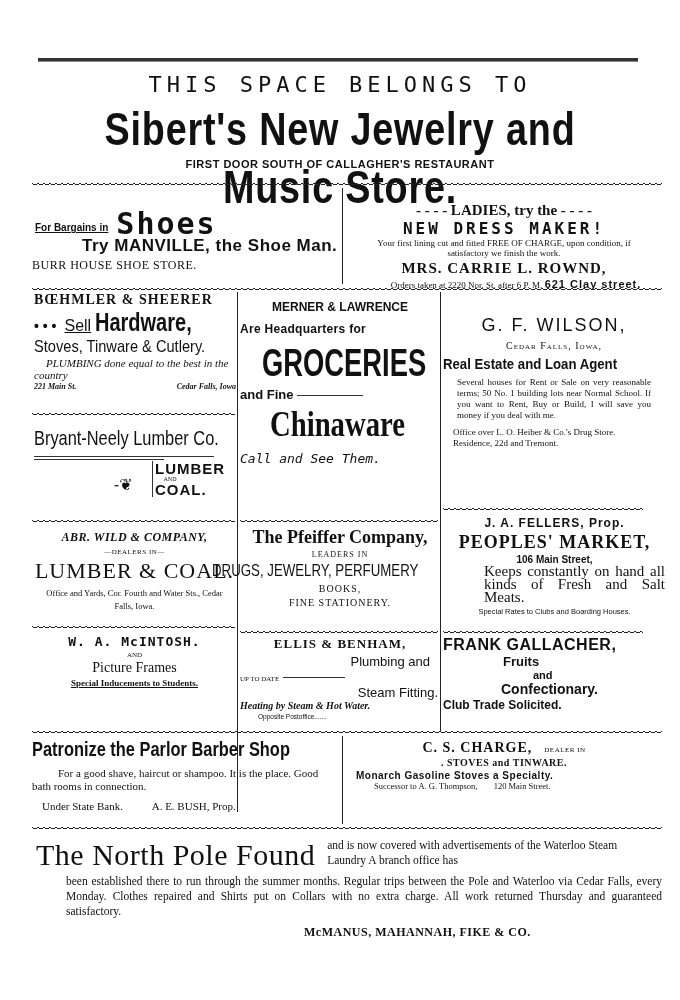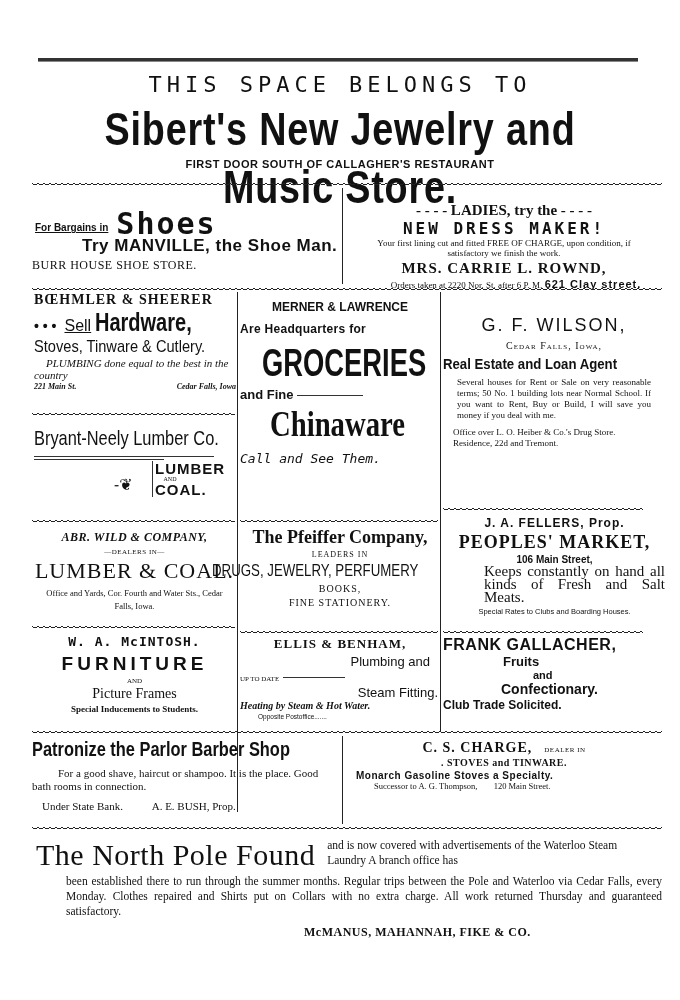--- a/index.html
+++ b/index.html
@@ -114,24 +114,23 @@
 <div class="abs c" style="left:32px;top:530px;width:205px;">
   <div class="serif i b" style="font-size:12px;letter-spacing:0.5px;">ABR. WILD &amp; COMPANY,</div>
   <div class="serif" style="font-size:7px;letter-spacing:0.5px;margin-top:3px;">—DEALERS IN—</div>
   <div class="serif" style="font-size:22px;letter-spacing:1px;margin-top:2px;">LUMBER &amp; COAL.</div>
   <div class="serif" style="font-size:8.5px;line-height:13px;margin-top:3px;padding:0 12px;">Office and Yards, Cor. Fourth and Water Sts., Cedar Falls, Iowa.</div>
 </div>
 <div class="abs wavy" style="left:32px;top:625px;width:203px;"></div>
 
 <div class="abs c" style="left:32px;top:634px;width:205px;">
   <div class="mono b" style="font-size:13px;letter-spacing:1px;">W. A. McINTOSH.</div>
-  <div class="sans b" style="font-size:19px;letter-spacing:4px;margin-top:4px;">FURNITURE</div>
   <div class="serif" style="font-size:7px;margin-top:2px;">AND</div>
   <div class="serif" style="font-size:14px;margin-top:1px;">Picture Frames</div>
-  <div class="serif b" style="font-size:9px;margin-top:2px;">Special Inducements to Students.</div>
+  <div class="serif b" style="font-size:9px;margin-top:2px;text-decoration:underline;">Special Inducements to Students.</div>
 </div>
 
 <div class="abs c" style="left:238px;top:527px;width:204px;">
   <div class="serif b" style="font-size:18px;white-space:nowrap;">The Pfeiffer Company,</div>
   <div class="serif" style="font-size:8px;letter-spacing:1px;margin-top:2px;">LEADERS IN</div>
   <div class="sans cond" style="font-size:17px;transform:scaleX(0.78);white-space:nowrap;margin-left:-26px;margin-top:2px;">DRUGS, JEWELRY, PERFUMERY</div>
   <div class="serif" style="font-size:10px;letter-spacing:1px;margin-top:2px;">BOOKS,</div>
   <div class="serif" style="font-size:10px;letter-spacing:1px;margin-top:3px;">FINE STATIONERY.</div>
 </div>
 <div class="abs wavy" style="left:240px;top:630px;width:198px;"></div>

